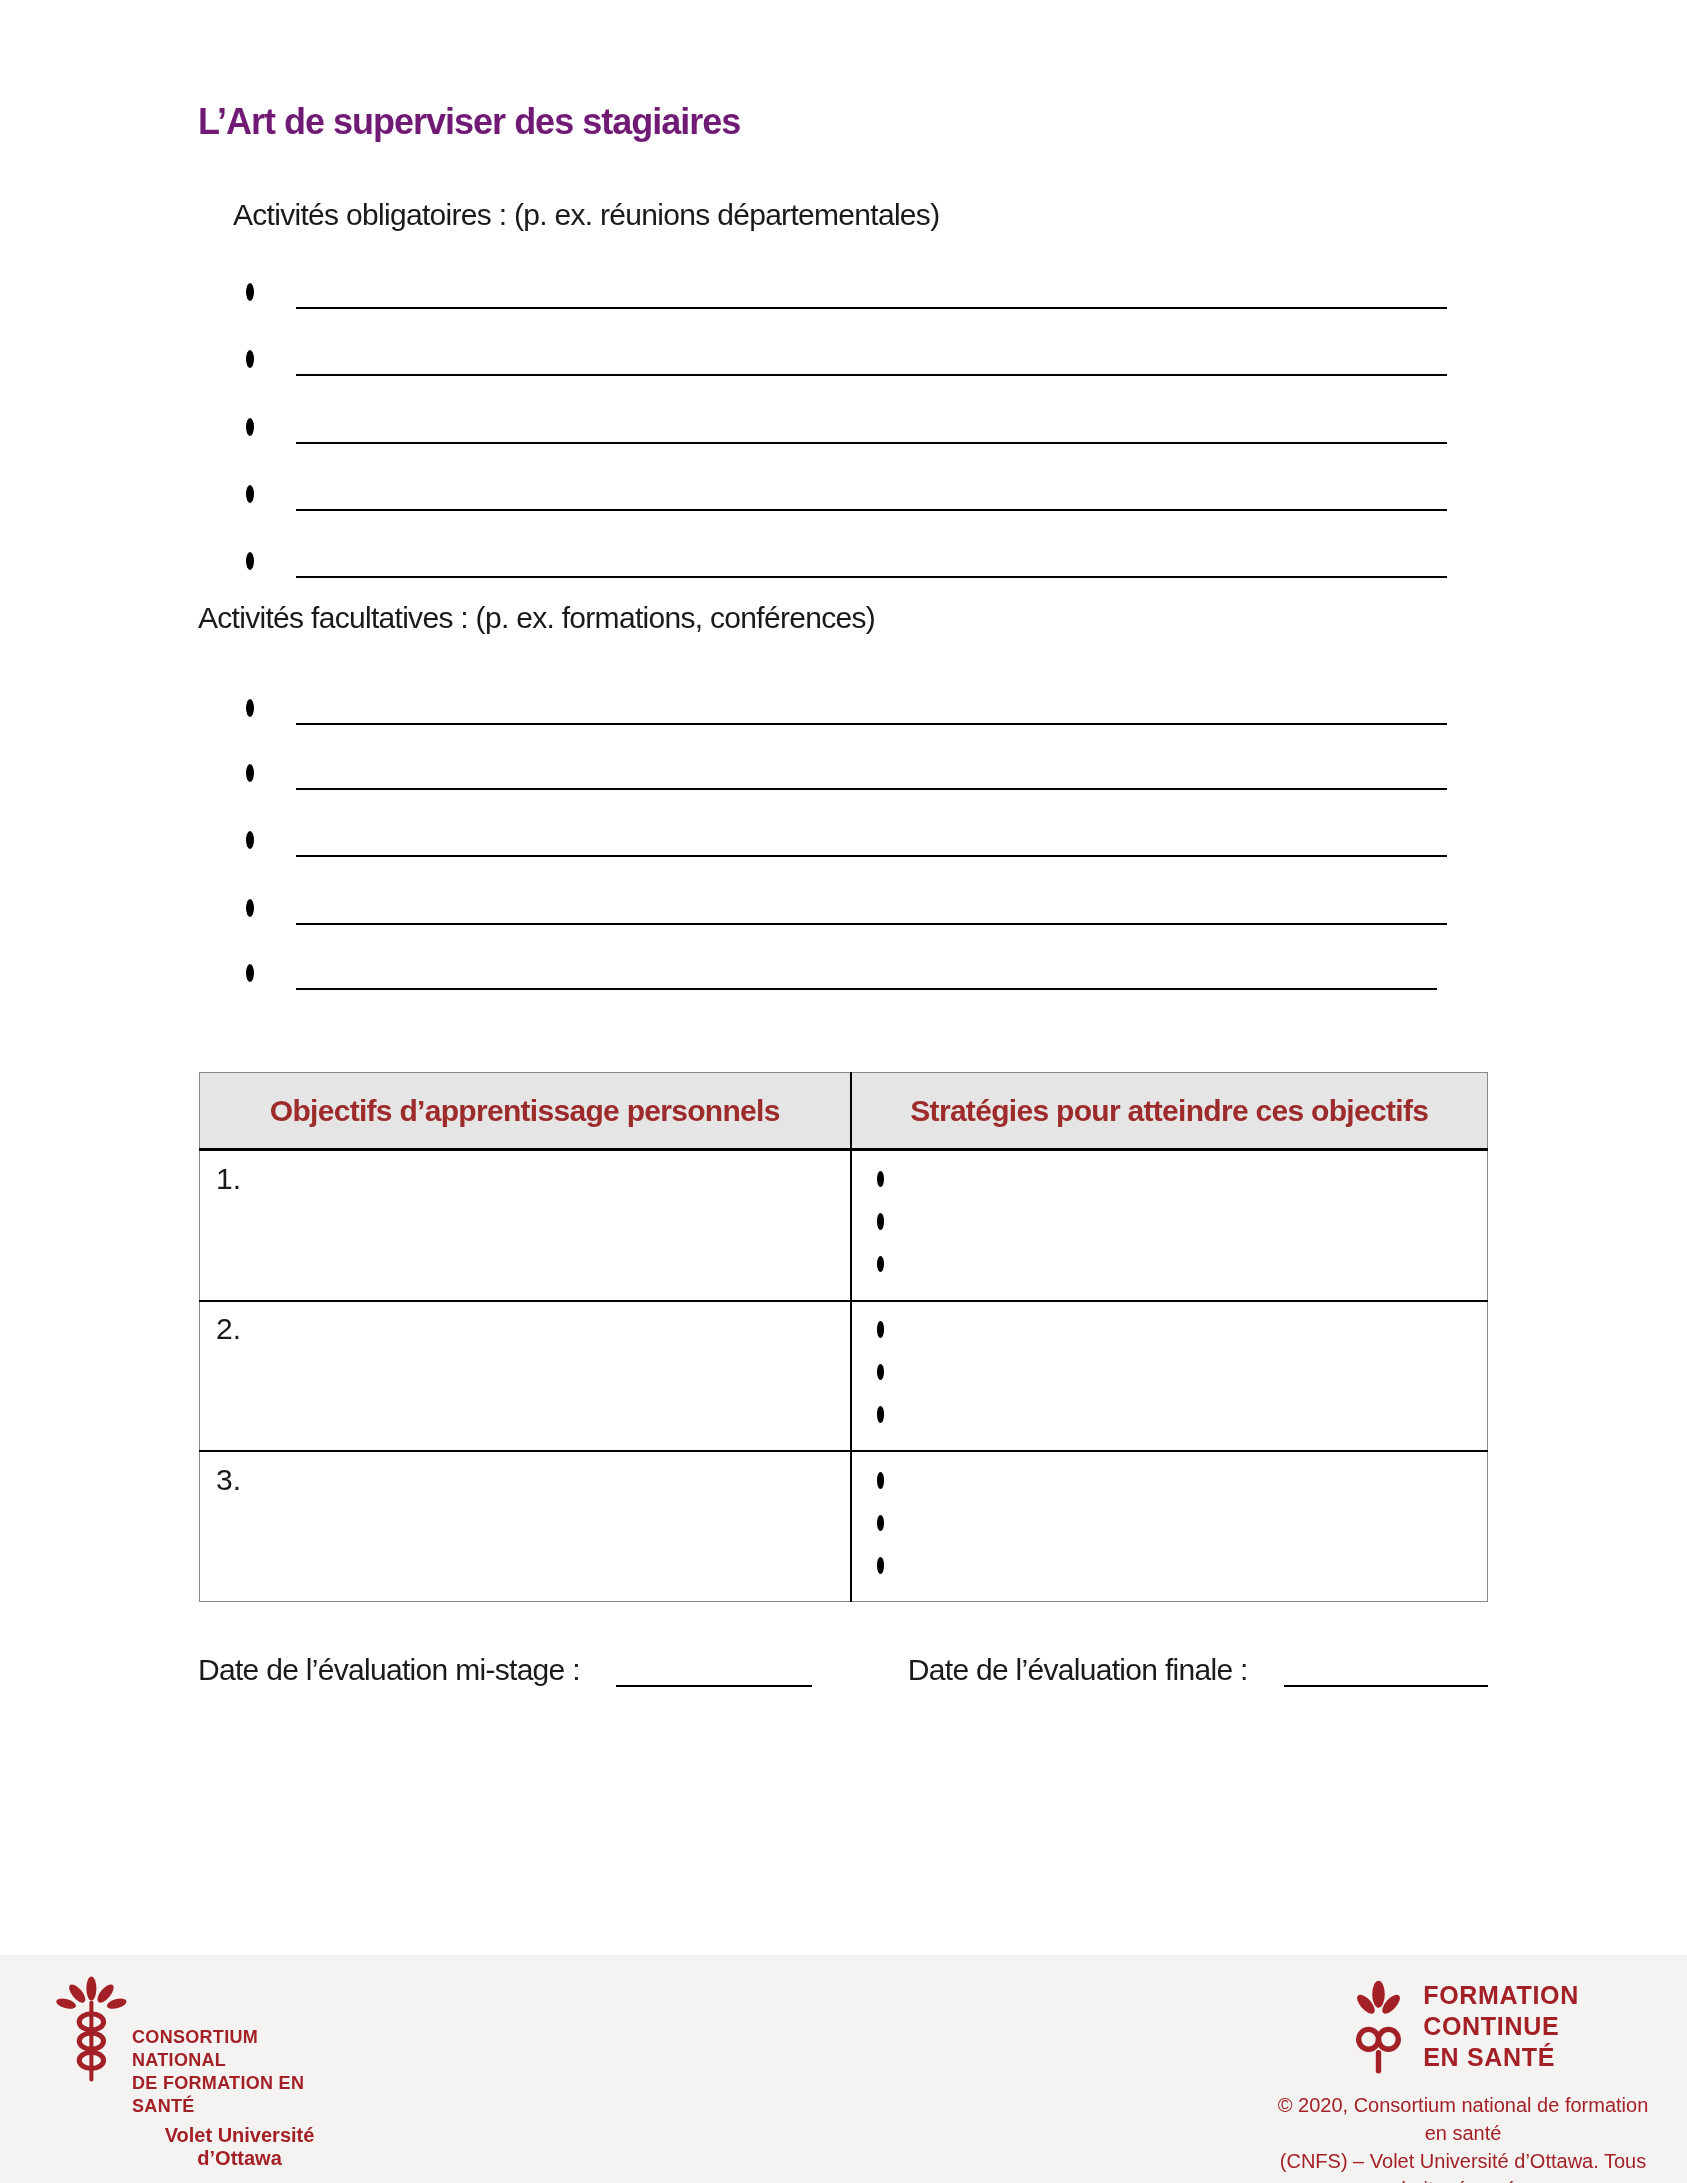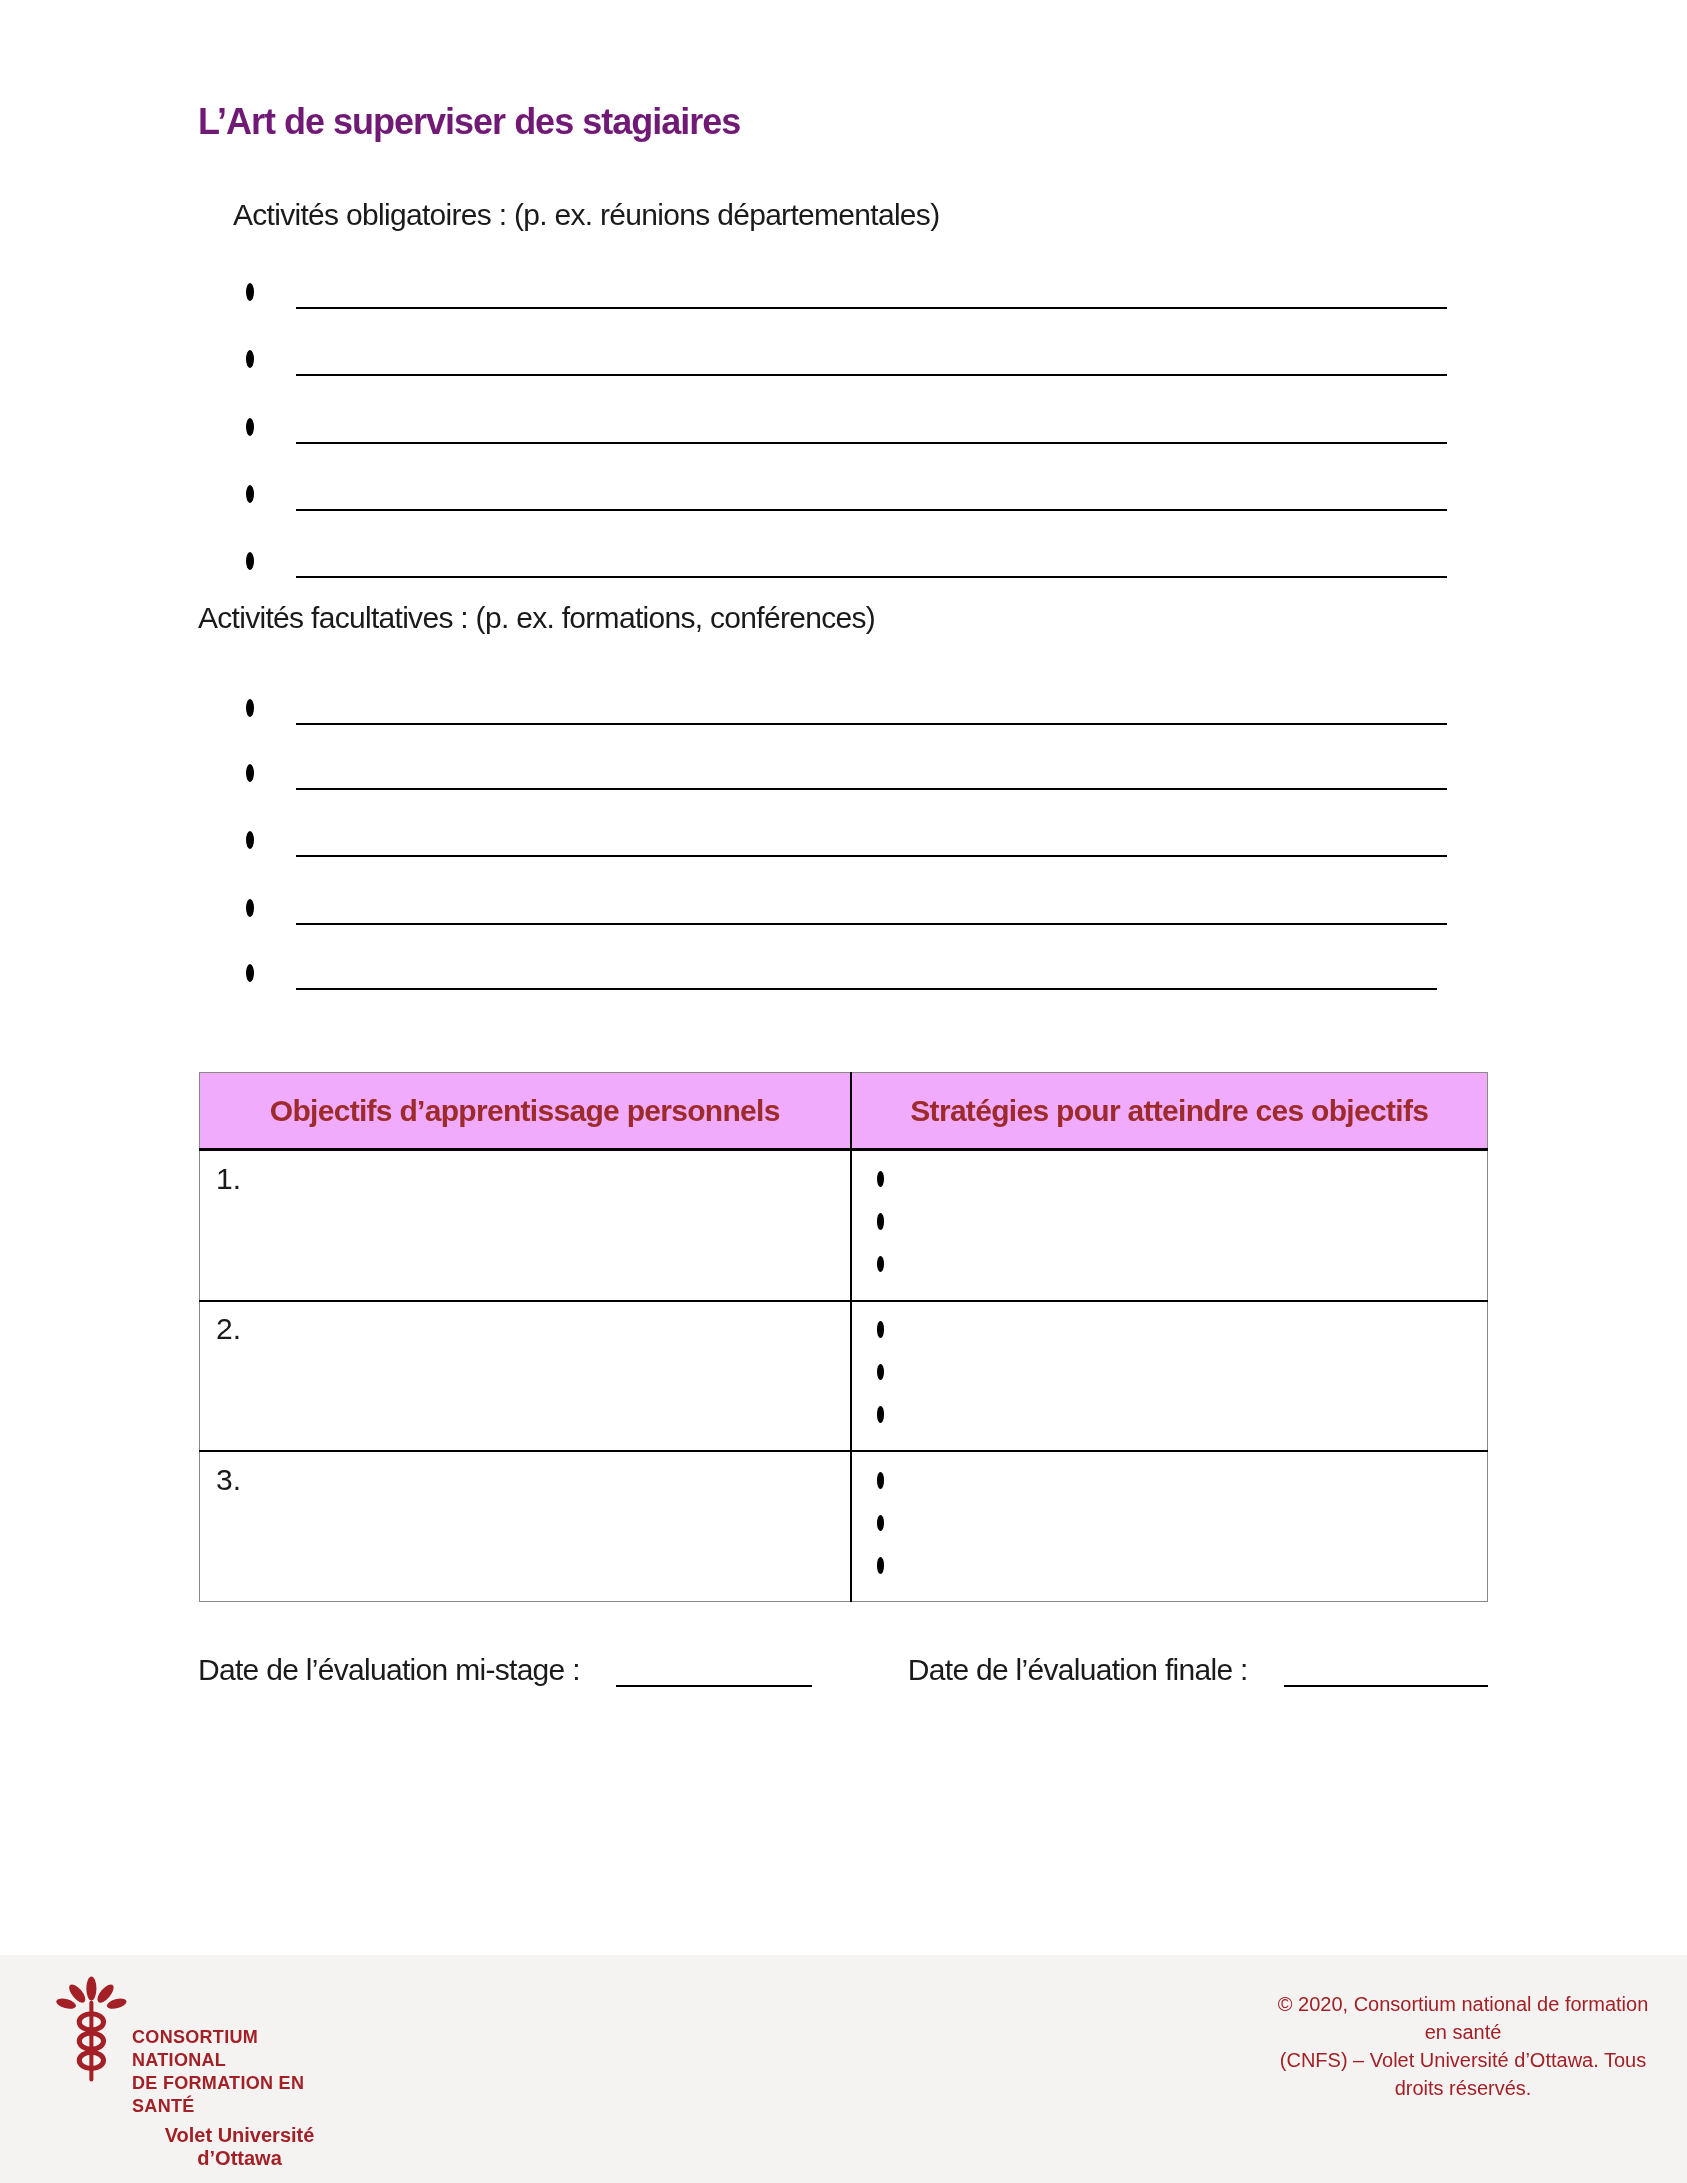--- a/index.html
+++ b/index.html
@@ -27,21 +27,21 @@
     position:absolute;left:50px;right:8px;bottom:0;
     border-bottom:2.6px solid #000;height:0;
   }
   
   .obj-table{
     position:absolute;left:199px;top:1072px;width:1289px;
     border-collapse:collapse;table-layout:fixed;
     border:1.3px solid #8a8a8a;
   }
   .obj-table th{
-    height:73px;background:#f0abfc;color:#9E2B2B;
+    height:73px;background:#e5e5e5;color:#9E2B2B;
     font-size:30px;font-weight:bold;letter-spacing:-0.7px;
     text-align:center;vertical-align:middle;
     border-bottom:3.3px solid #000;
   }
   .obj-table th:first-child,.obj-table td:first-child{border-right:2px solid #000;}
   .obj-table td{
     height:138px;vertical-align:top;background:#fff;
     font-size:30px;padding:10.6px 0 0 16px;
   }
   .obj-table tr.mid td{border-bottom:2.6px solid #000;}
@@ -200,20 +200,37 @@
           <div class="volet">Volet Université d’Ottawa</div>
         </div>
       </div>
       <div class="fl-funding">
         <div>Cette initiative est rendue possible</div>
 
       </div>
     </div>
 
     <div class="footer-right">
+      <div class="fr-top">
+        <svg width="63" height="101" viewBox="0 0 70 108">
+          <g fill="#A32026">
+            <ellipse cx="35" cy="16" rx="7" ry="15"></ellipse>
+            <ellipse cx="21" cy="27" rx="6" ry="13" transform="rotate(-42 21 27)"></ellipse>
+            <ellipse cx="49" cy="27" rx="6" ry="13" transform="rotate(42 49 27)"></ellipse>
+            <rect x="32" y="78" width="6" height="26" rx="3"></rect>
+          </g>
+          <circle class="stroke" cx="24" cy="66" r="11" stroke-width="6"></circle>
+          <circle class="stroke" cx="46" cy="66" r="11" stroke-width="6"></circle>
+        </svg>
+        <div class="fr-logo-text">
+          <div>FORMATION</div>
+          <div>CONTINUE</div>
+          <div>EN SANTÉ</div>
+        </div>
+      </div>
       <div class="fr-copy">
         <div>© 2020, Consortium national de formation en santé</div>
         <div>(CNFS) – Volet Université d’Ottawa. Tous droits réservés.</div>
       </div>
     </div>
 
   </div>
 </div>
 
 

